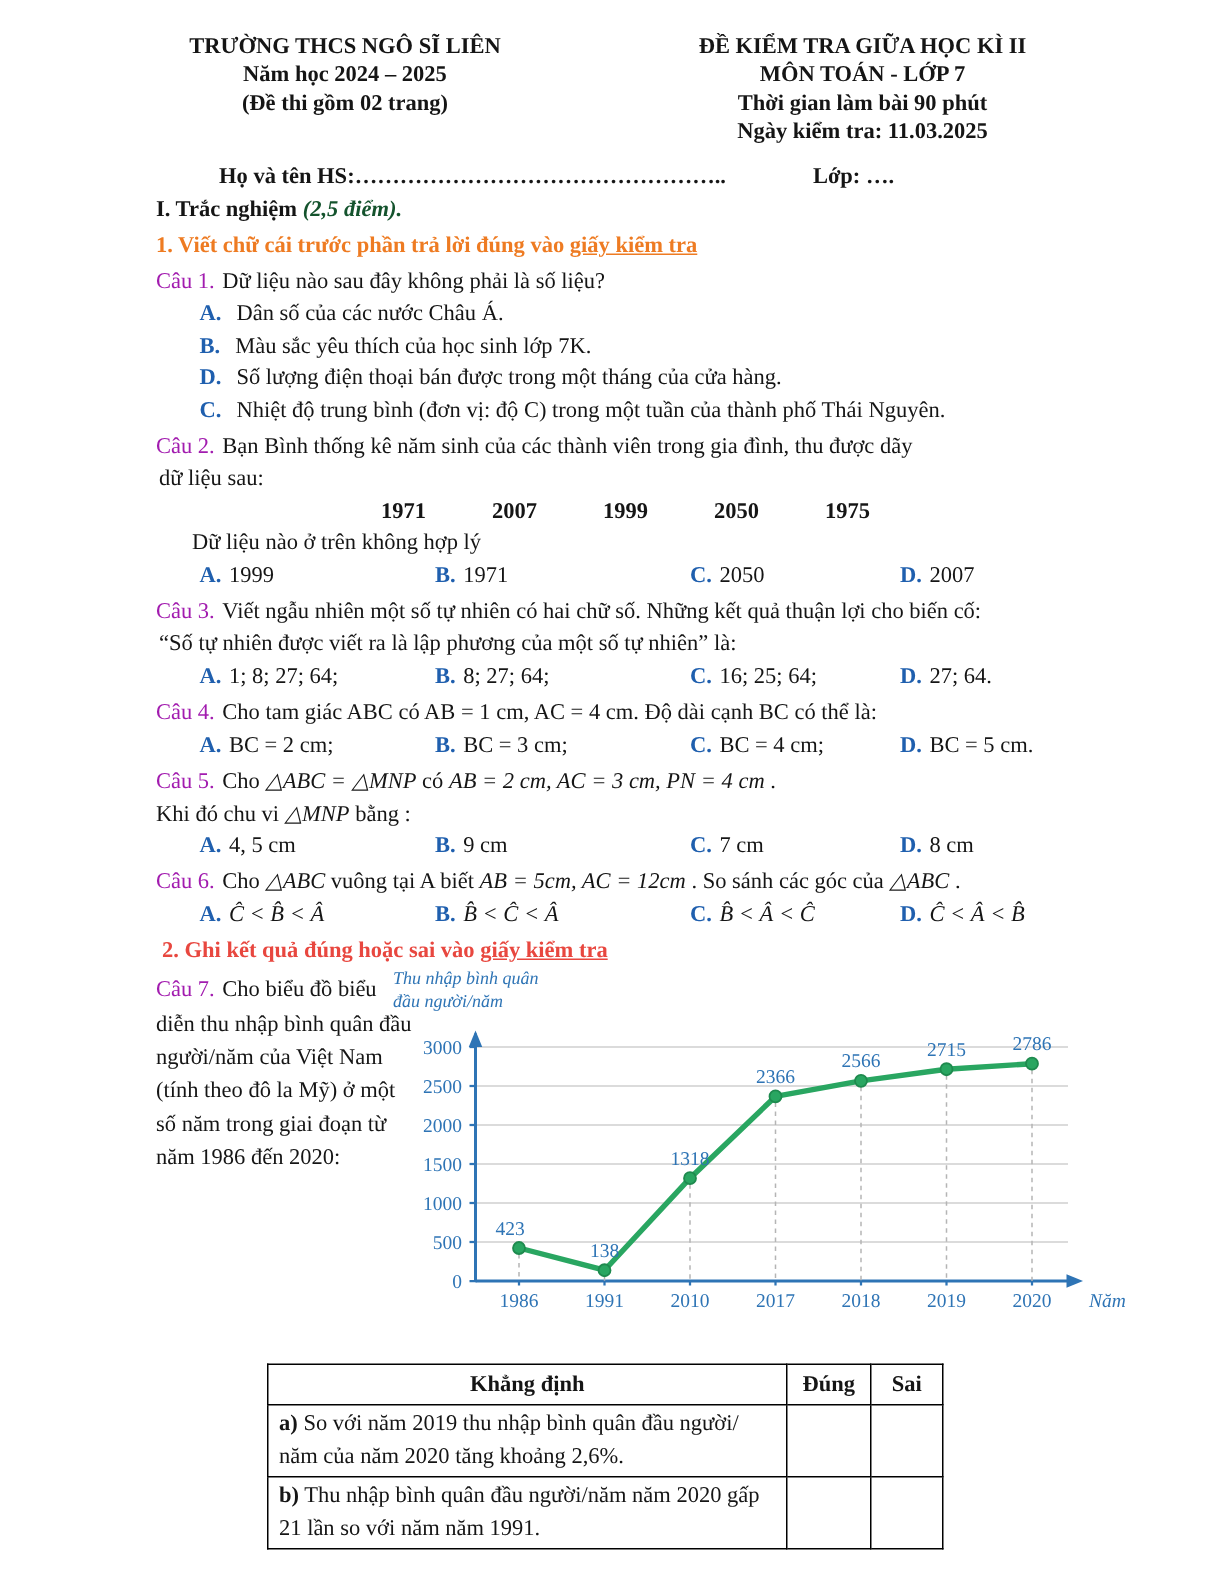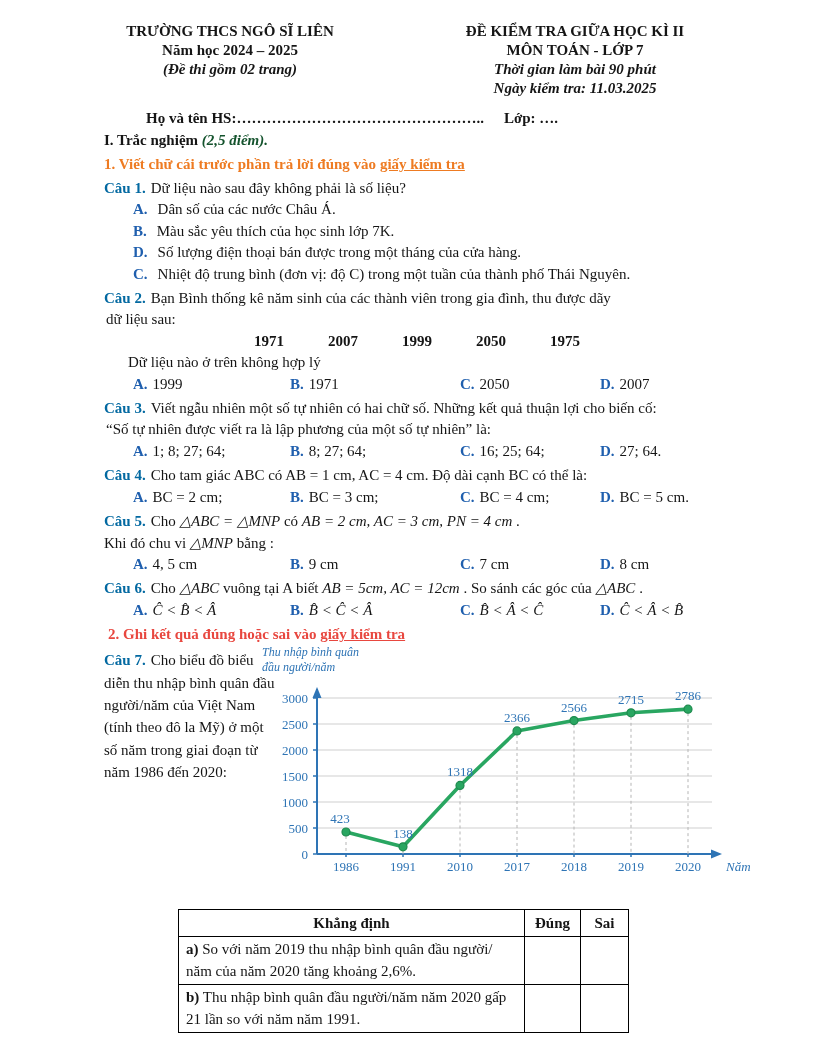--- a/index.html
+++ b/index.html
@@ -8,35 +8,35 @@
     position:relative; width:816px; height:1056px; margin:0 auto;
     background:#ffffff; overflow:hidden;
     font-family:"Liberation Serif", serif; font-size:15px; color:#151515;
   }
   .content { position:absolute; left:104px; top:22px; width:636px; }
 
   
   .hdr { display:flex; font-weight:bold; line-height:19px;justify-content:flex-end; }
   .hdr-left { width:252px; text-align:center; }
   .hdr-right { margin-left:auto; width:330px; text-align:center; }
-  .it { font-style:italic; }
-
-  .name-line { margin:10px 0 0 42px; font-weight:bold; display:flex; gap:20px; line-height:20px; }
+  .it { }
+
+  .name-line { margin:10px 0 0 42px; font-weight:bold; display:flex; gap:58px; line-height:20px; }
 
   .secI { margin-top:2px; line-height:21px; }
   .secI .t { font-weight:bold; }
   .pts { color:#14532d; font-style:italic; font-weight:bold; }
 
   .part-h { font-weight:bold; line-height:22px; margin-top:2px; }
   .part-1 { color:#ee7b22; }
   .part-2 { color:#e8473f; margin-left:4px; }
   .part-h .u { text-decoration:underline; }
 
   .q { margin-top:3px; line-height:21.4px; }
-  .qlbl { color:#0369a1; font-weight:bold; margin-right:5px; }
+  .qlbl { color:#a21caf; font-weight:normal; margin-right:5px; }
   .optlist { margin-left:29px; }
   .optlist .letter { color:#1f5fae; font-weight:bold; margin-right:10px; }
   .optrow { display:flex; margin-left:29px; line-height:21.4px; }
   .optrow .letter { color:#1f5fae; font-weight:bold; margin-right:5px; }
   .o1 { width:157px; } .o2 { width:170px; } .o3 { width:140px; }
   .o1,.o2,.o3,.o4 { display:flex; }
   .mi { font-style:italic; }
 
   .nums { display:flex; gap:44px; margin-left:150px; font-weight:bold; line-height:21.4px; }
   .subnote { margin-left:24px; line-height:21.4px; }

